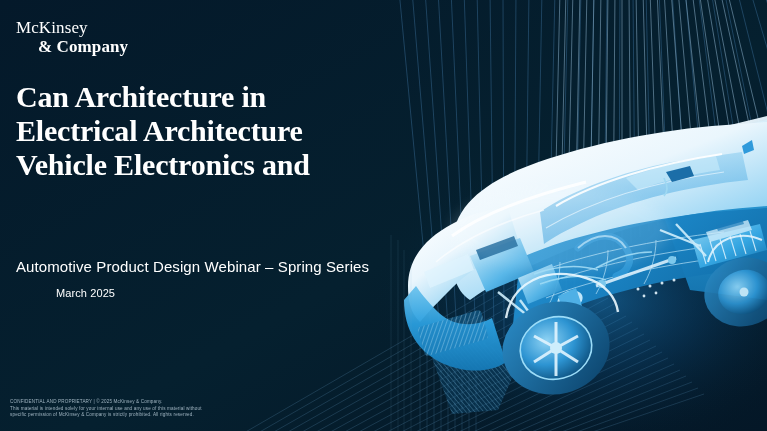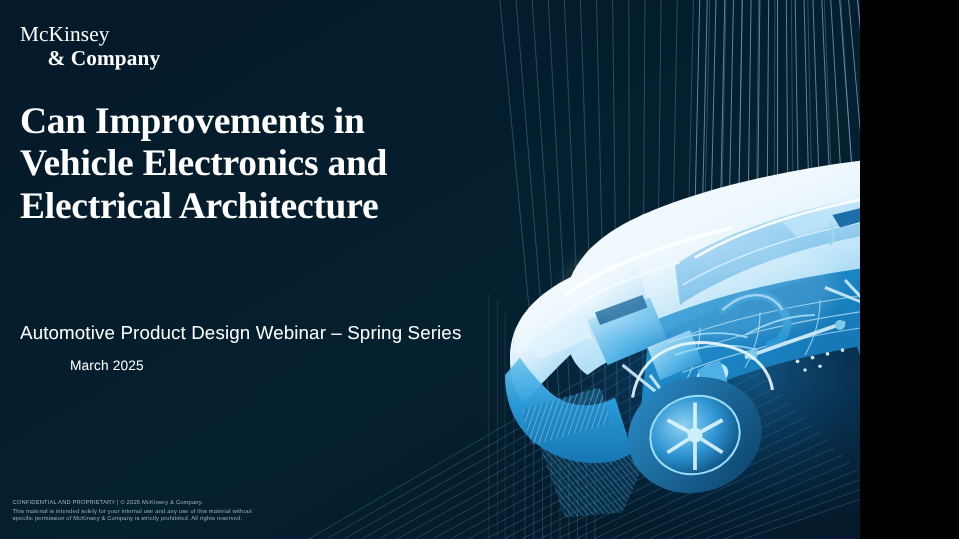--- a/index.html
+++ b/index.html
@@ -2,23 +2,23 @@
 <html><head>
 <meta charset="utf-8">
 <style>
   html, body {
     margin: 0;
     padding: 0;
     background: #000;
   }
   #slide {
     position: relative;
-    width: 688px;
+    width: 767px;
     height: 431px;
-    background: #4c1d95;
+    background: #1d4ed8;
     overflow: hidden;
     font-family: "Liberation Sans", sans-serif;
   }
 
   
   .bg-layer {
     position: absolute;
     inset: 0;
     pointer-events: none;
   }
@@ -432,23 +432,23 @@
       </g>
     </svg>
   </div>
 
   <div id="logo">
     <span class="l1">McKinsey</span>
     <span class="l2">&amp; Company</span>
   </div>
 
   <div id="title">
-    <div>Can Improvements in</div>
+    <div>Can Architecture in</div>
+    <div>Electrical Architecture</div>
     <div>Vehicle Electronics and</div>
-    <div>Electrical Architecture</div>
   </div>
 
   <div id="subtitle">Automotive Product Design Webinar – Spring Series</div>
   <div id="date">March 2025</div>
 
   <div id="footer">
     <div>CONFIDENTIAL AND PROPRIETARY | © 2025 McKinsey &amp; Company.</div>
     <div>This material is intended solely for your internal use and any use of this material without</div>
     <div>specific permission of McKinsey &amp; Company is strictly prohibited. All rights reserved.</div>
   </div>

